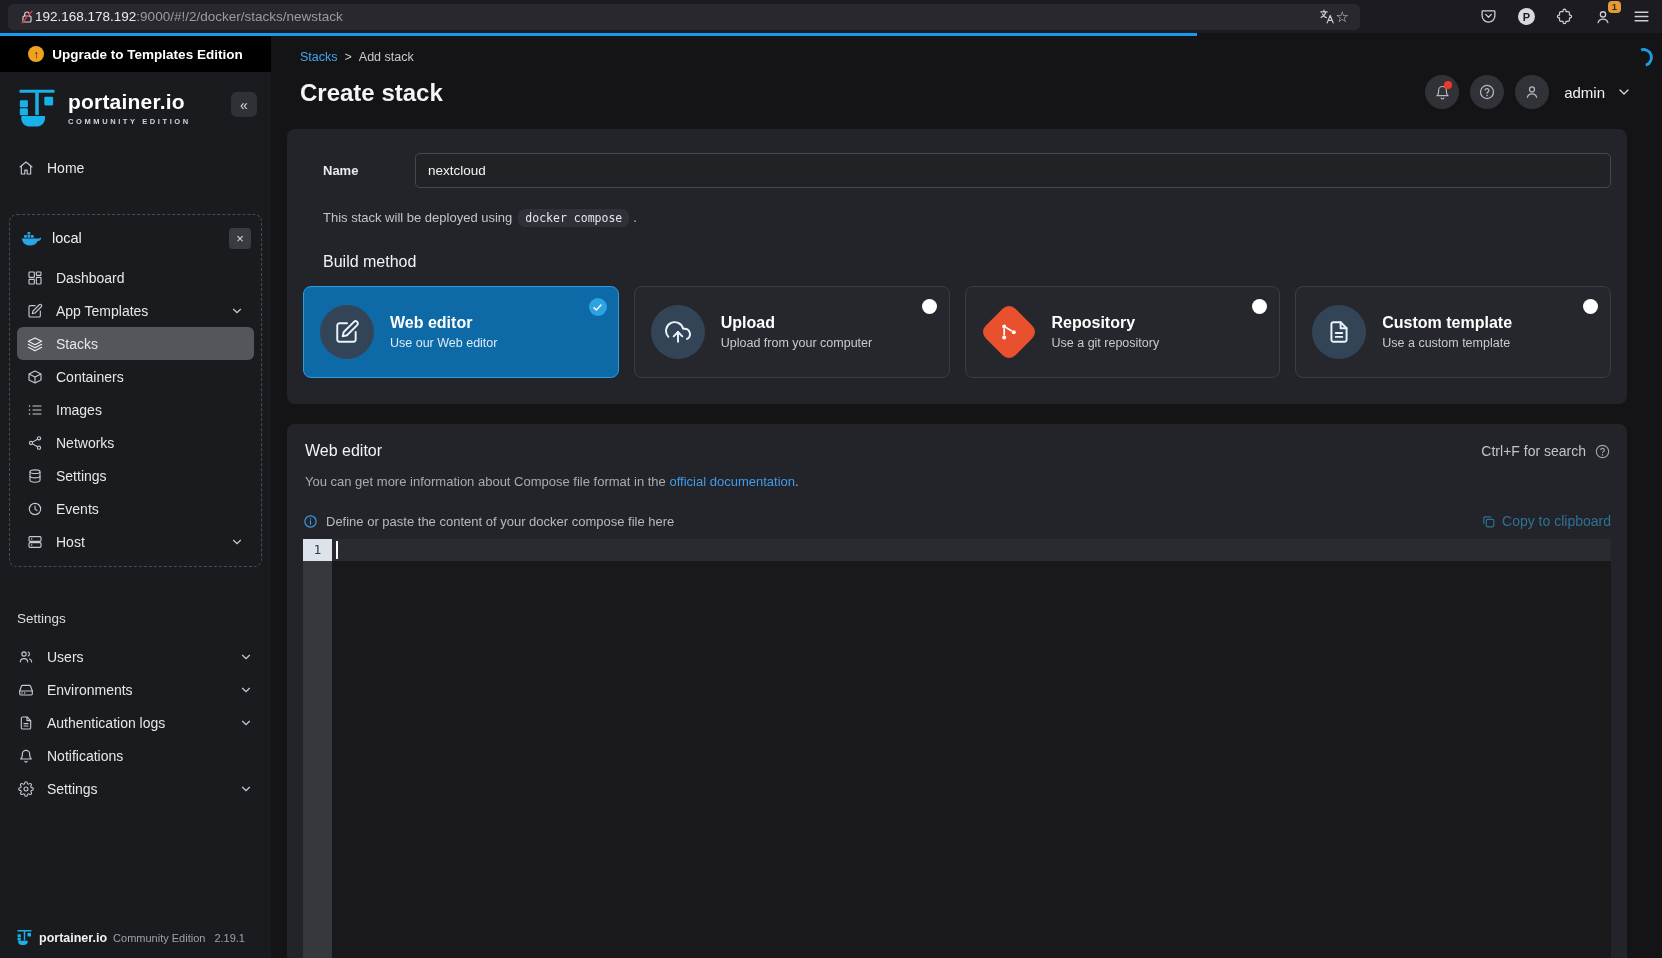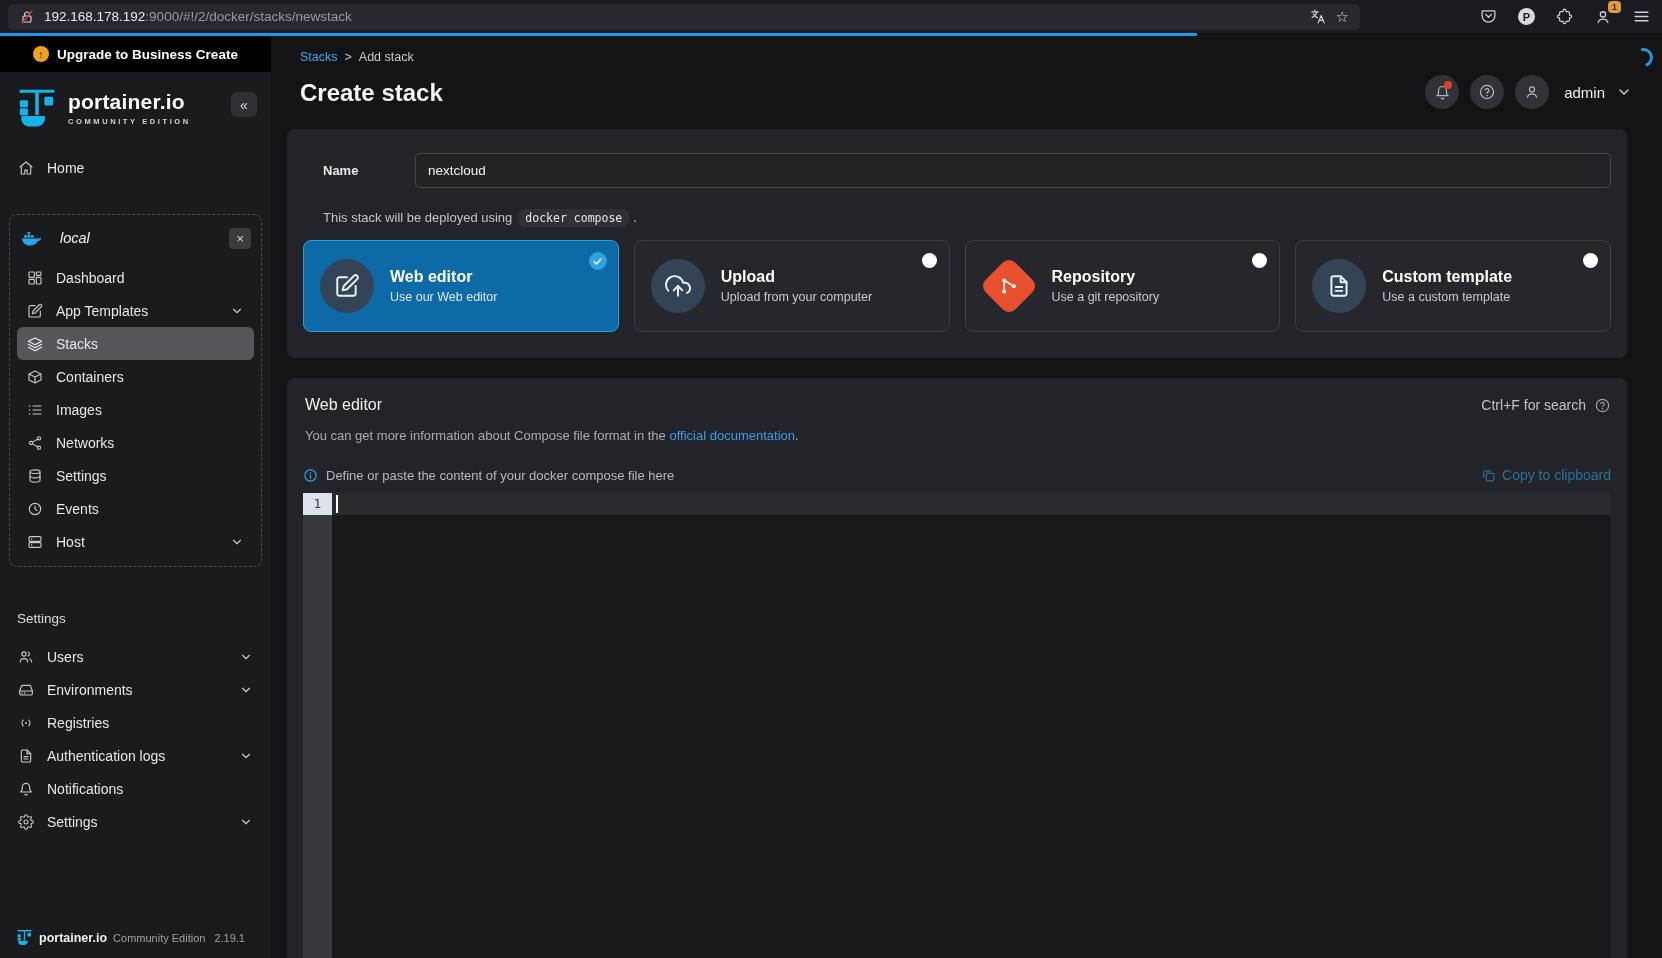--- a/index.html
+++ b/index.html
@@ -2,21 +2,21 @@
 <html><head>
 <meta charset="utf-8">
 <style>
   * { margin:0; padding:0; box-sizing:border-box; }
   html,body { width:1662px; height:958px; overflow:hidden; background:#141416;
     font-family:"Liberation Sans","DejaVu Sans",sans-serif; }
 
   
   .browser-bar { height:33px; background:#1c1b22; display:flex; align-items:center; padding:0 12px 0 8px; }
   .url-bar { width:1352px; height:26px; background:#29282f; border-radius:5px;
-    display:flex; align-items:center; gap:9px; padding:0 11px; }
+    display:flex; align-items:center; padding:0 11px; }
   .url-text { font-size:13.5px; color:#e8e8ee; white-space:nowrap; }
   .url-text .dim { color:#9b9ba5; }
   .url-bar .spacer { flex:1; }
   .chrome-icons { margin-left:auto; display:flex; align-items:center; gap:21px; color:#cfcfd6; }
   .ext-wrap { position:relative; }
   .ext-badge { position:absolute; top:-7px; right:-9px; background:#e59a38; color:#3c2c10;
     font-size:9.5px; font-weight:700; border-radius:4px; padding:1px 4px; line-height:10px; }
   .p-circle { width:17px; height:17px; border-radius:50%; background:#d8d9de; color:#1c1b22;
     font-size:11px; font-weight:700; display:flex; align-items:center; justify-content:center; }
   .glyph-star { font-size:15px; color:#cfcfd6; }
@@ -39,21 +39,21 @@
   .collapse-btn { position:absolute; right:14px; top:20px; width:26px; height:25px; background:#303136;
     border-radius:6px; color:#dadbe0; font-size:14px; display:flex; align-items:center; justify-content:center; cursor:pointer; }
   .nav-item { height:33px; display:flex; align-items:center; gap:13px; padding:0 10px;
     font-size:14px; color:#e6e7eb; border-radius:6px; cursor:pointer; }
   .nav-item svg, .env-header svg.dock { flex:none; }
   .nav-icon { color:#c7c8ce; display:flex; }
   .nav-item.active { background:#55565c; }
   .chev { margin-left:auto; color:#cdced4; display:flex; }
   .home-wrap { margin:14px 8px 0; }
   .env-box { margin:30px 9px 0; border:1px dashed #4a4b52; border-radius:8px; padding:8px 7px; }
-  .env-header { display:flex; align-items:center; gap:18px; padding:4px 3px 12px; color:#f0f1f4; font-size:14.5px;font-style:italic; }
+  .env-header { display:flex; align-items:center; gap:10px; padding:4px 3px 12px; color:#f0f1f4; font-size:14.5px; }
   .env-close { margin-left:auto; width:22px; height:21px; background:#3a3b41; border-radius:4px;
     color:#dcdde2; font-size:13px; display:flex; align-items:center; justify-content:center; cursor:pointer; }
   .section-label { margin:44px 17px 0; font-size:13.5px; color:#dddee2; }
   .settings-list { margin:14px 8px 0; }
   .sidebar-footer { position:absolute; left:16px; bottom:12px; display:flex; align-items:center; gap:6px; }
   .foot-brand { font-size:12.5px; font-weight:700; color:#f0f1f4; }
   .foot-edition,.foot-version { font-size:11px; color:#9fa0a6; }
   .foot-version { margin-left:3px; }
 
   
@@ -168,21 +168,21 @@
 </div>
 <div class="progress-track">
   <div class="progress-fill"></div>
 </div>
 
 <div class="app">
 
   <div class="sidebar">
     <div class="upgrade-banner">
       <span class="up-dot">↑</span>
-      <span>Upgrade to Business Create</span>
+      <span>Upgrade to Templates Edition</span>
     </div>
 
     <div class="brand-block">
       <span style="display:flex;">
         <svg width="42" height="42" viewBox="0 0 24 24" fill="#18b2e8">
           <rect x="2" y="1.5" width="20" height="1.8" rx=".5"></rect>
           <rect x="11" y="3" width="2" height="13"></rect>
           <rect x="16.2" y="5.5" width="5" height="5" rx=".6"></rect>
           <rect x="2.2" y="7.5" width="4.6" height="4" rx=".5"></rect>
           <rect x="2.2" y="12.2" width="4.6" height="4" rx=".5"></rect>
@@ -361,29 +361,20 @@
           </svg>
         </span>
         <span>Environments</span>
         <span class="chev">
           <svg width="14" height="14" viewBox="0 0 24 24" fill="none" stroke="currentColor" stroke-width="2" stroke-linecap="round">
               <path d="m6 9 6 6 6-6"></path>
             </svg>
         </span>
       </div>
 
-      <div class="nav-item">
-        <span class="nav-icon">
-          <svg width="16" height="16" viewBox="0 0 24 24" fill="none" stroke="currentColor" stroke-width="1.7" stroke-linecap="round">
-            <circle cx="12" cy="12" r="1.5" fill="currentColor" stroke="none"></circle>
-            <path d="M16.2 7.8a6 6 0 0 1 0 8.4M7.8 16.2a6 6 0 0 1 0-8.4"></path>
-          </svg>
-        </span>
-        <span>Registries</span>
-      </div>
 
       <div class="nav-item">
         <span class="nav-icon">
           <svg width="16" height="16" viewBox="0 0 24 24" fill="none" stroke="currentColor" stroke-width="1.7" stroke-linecap="round" stroke-linejoin="round">
             <path d="M13.5 3H6.8A1.8 1.8 0 0 0 5 4.8v14.4A1.8 1.8 0 0 0 6.8 21h10.4a1.8 1.8 0 0 0 1.8-1.8V8.5Z"></path>
             <path d="M13.5 3v5.5H19"></path>
               <path d="M9 13h6M9 16.5h6"></path>
           </svg>
         </span>
         <span>Authentication logs</span>
@@ -479,20 +470,21 @@
     </div>
 
     <div class="card card1">
       <div class="name-row">
         <span class="name-label">Name</span>
         <input class="name-input" type="text" value="nextcloud" style="">
       </div>
       <div class="deploy-line">
         <span>This stack will be deployed using</span><span class="chip">docker compose</span><span>.</span>
       </div>
+      <div class="build-title">Build method</div>
 
       <div class="build-grid">
         <div class="bm-card selected">
           <span class="bm-icon-circle">
             <svg width="26" height="26" viewBox="0 0 24 24" fill="none" stroke="currentColor" stroke-width="1.8" stroke-linecap="round" stroke-linejoin="round">
               <path d="M12 4H5a2 2 0 0 0-2 2v13a2 2 0 0 0 2 2h13a2 2 0 0 0 2-2v-7"></path>
               <path d="M18.4 2.6a2.1 2.1 0 0 1 3 3L12 15l-4 1 1-4Z"></path>
             </svg>
           </span>
           <span class="bm-text">

